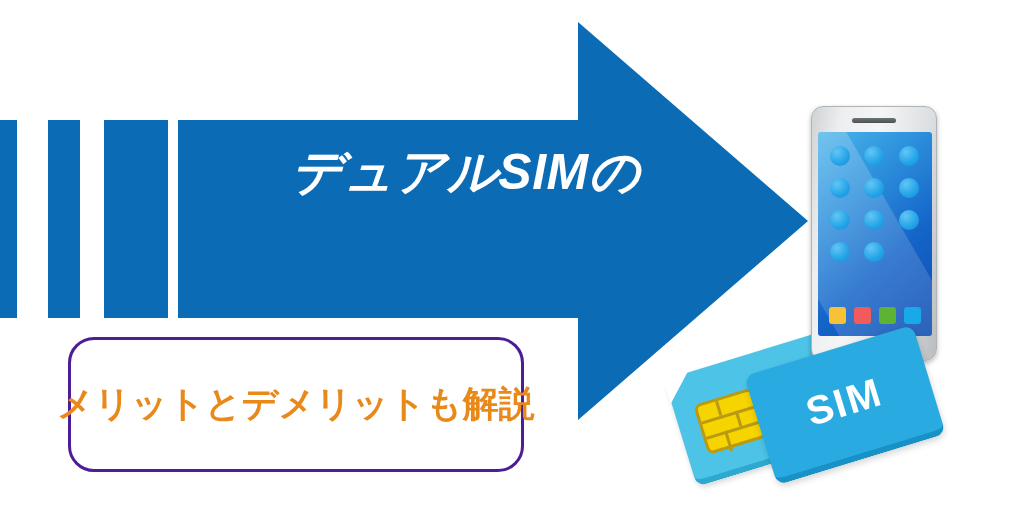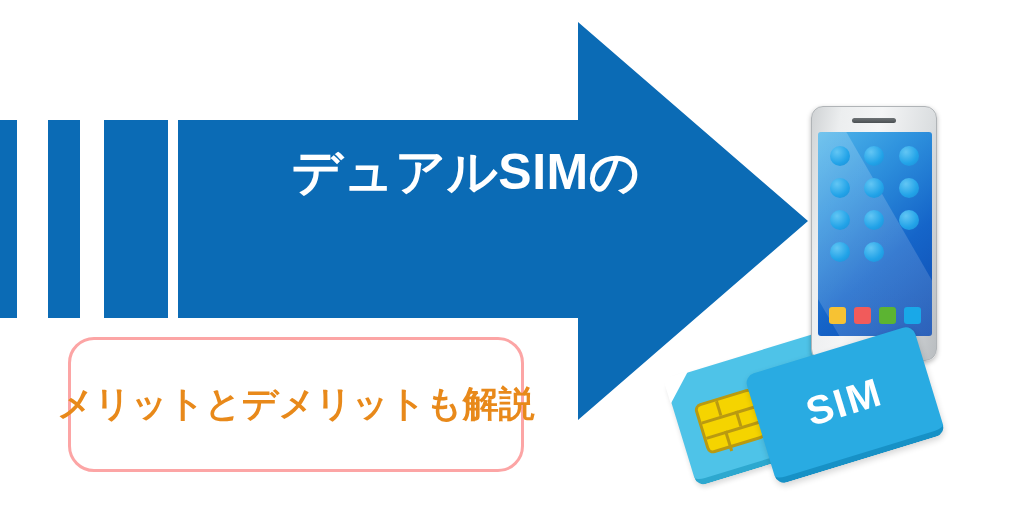--- a/index.html
+++ b/index.html
@@ -43,31 +43,32 @@
     left: 186px;
     top: 140px;
     width: 560px;
     text-align: center;
     color: #ffffff;
     font-weight: bold;
     font-size: 50px;
     line-height: 1.28;
     letter-spacing: 0.5px;
     white-space: nowrap;
+    font-style: italic;
   }
   #headline .line { display: block; }
 
   
   #subtitle-box {
     position: absolute;
     left: 68px;
     top: 337px;
     width: 456px;
     height: 135px;
-    border: 3px solid #fca5a5;
+    border: 3px solid #4c1d95;
     border-radius: 26px;
     background: #ffffff;
     box-sizing: border-box;
   }
   #subtitle-text {
     position: absolute;
     left: 0;
     top: 0;
     width: 100%;
     height: 100%;

